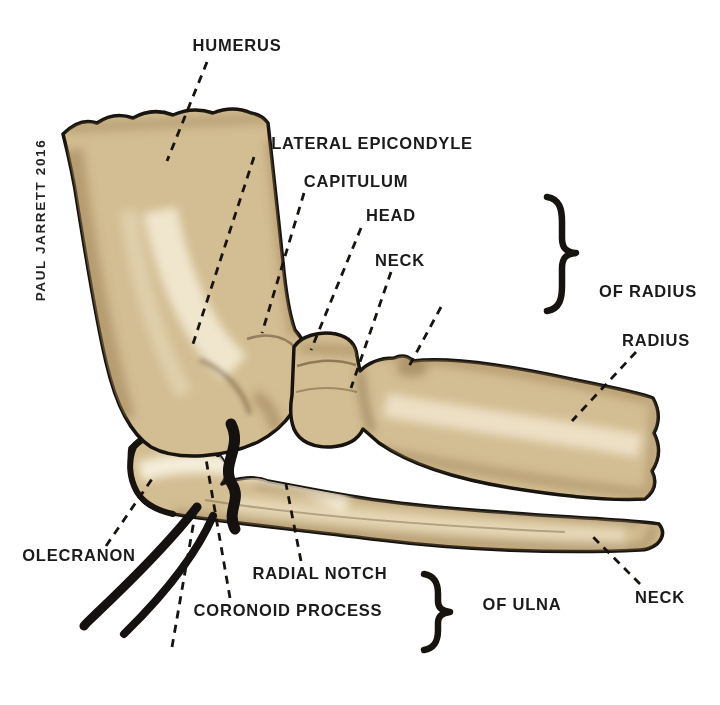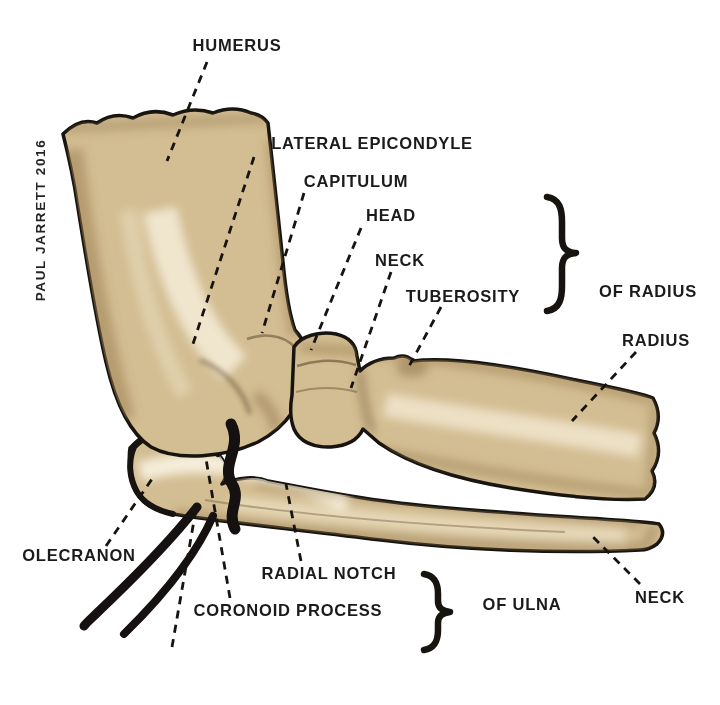--- a/index.html
+++ b/index.html
@@ -114,23 +114,22 @@
       <path class="brace" d="M547,197 C560,199 562,210 562,222 L562,238 C562,248 566,252 576,253 C566,254 562,258 562,268 L562,286 C562,298 560,309 547,311"></path>
       <path class="brace" d="M424,574 C436,576 438,585 438,594 L438,601 C438,608 442,611 450,612 C442,613 438,616 438,623 L438,630 C438,639 436,648 424,650"></path>
     </g>
   </svg>
 
   <div class="lbl" style="left:237px;top:45px;">HUMERUS</div>
   <div class="lbl" style="left:372px;top:143px;">LATERAL EPICONDYLE</div>
   <div class="lbl" style="left:356px;top:181px;">CAPITULUM</div>
   <div class="lbl" style="left:377px;top:215px;margin-left:14px;">HEAD</div>
   <div class="lbl" style="left:400px;top:260px;">NECK</div>
-  <div class="lbl" style="left:463px;top:296px;">TUBEROSITY</div>
   <div class="lbl" style="left:648px;top:255px;margin-top:36px;">OF RADIUS</div>
   <div class="lbl" style="left:656px;top:340px;">RADIUS</div>
   <div class="lbl" style="left:660px;top:597px;">NECK</div>
   <div class="lbl" style="left:79px;top:555px;">OLECRANON</div>
-  <div class="lbl" style="left:329px;top:573px;">RADIAL NOTCH</div>
+  <div class="lbl" style="left:320px;top:573px;">RADIAL NOTCH</div>
   <div class="lbl" style="left:288px;top:610px;">CORONOID PROCESS</div>
   <div class="lbl" style="left:522px;top:604px;text-align:right;">OF ULNA</div>
 
   <div class="sig">PAUL JARRETT 2016</div>
 </div>
 
 </body></html>

